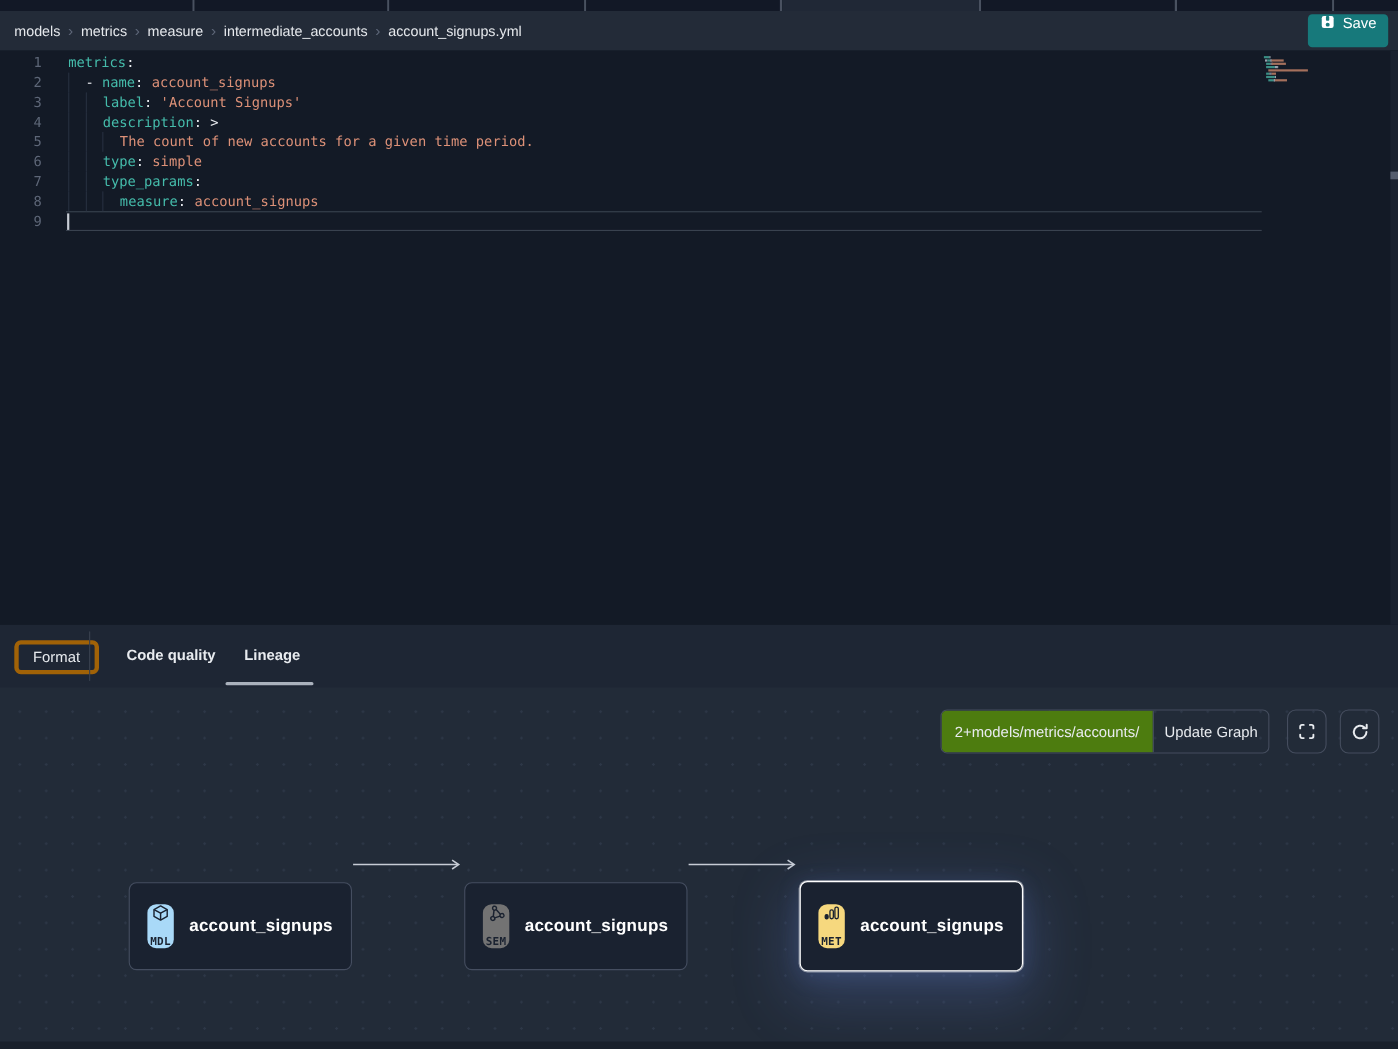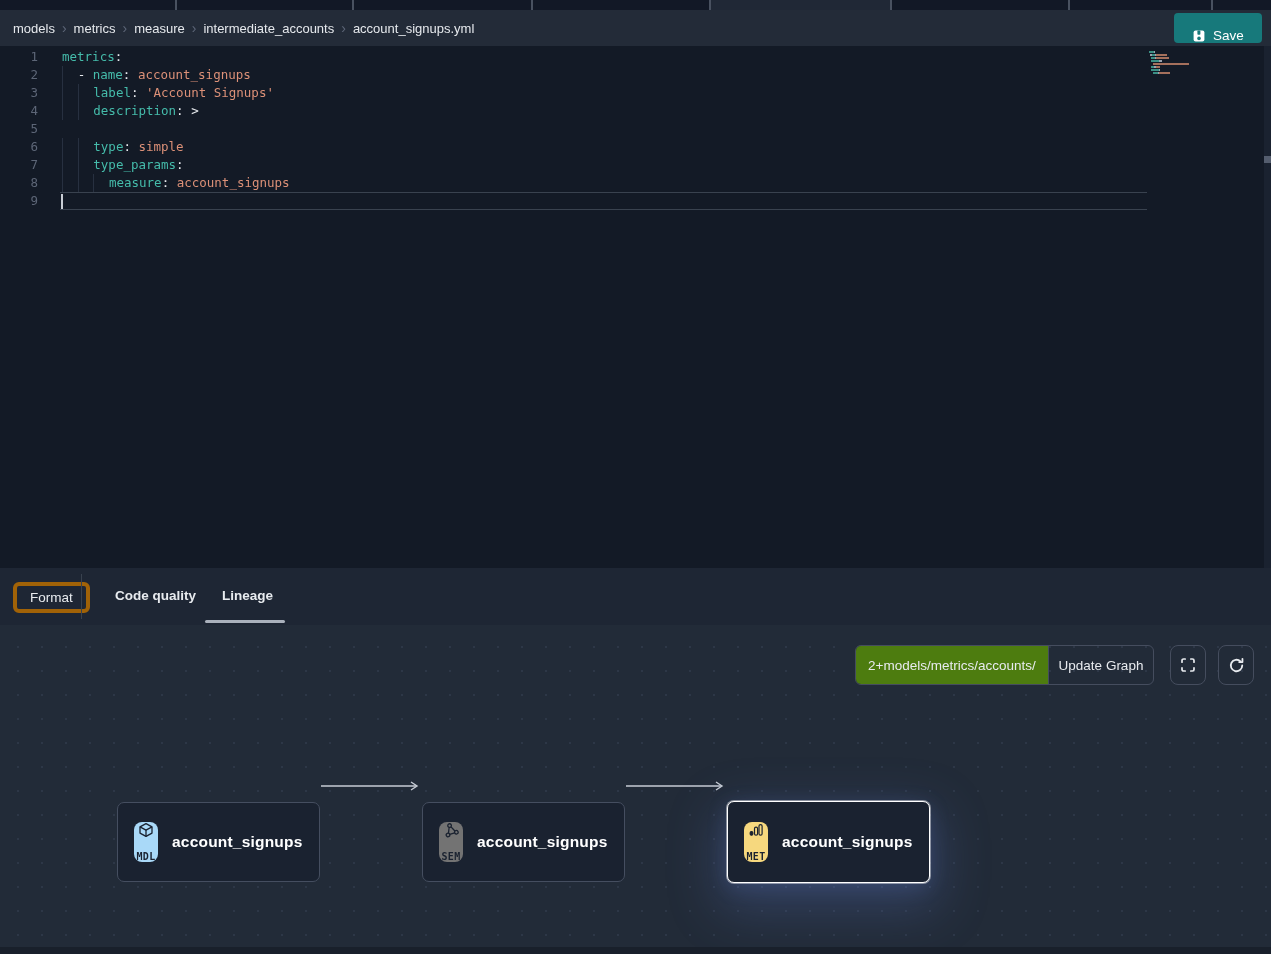--- a/index.html
+++ b/index.html
@@ -10,22 +10,22 @@
   }
   
   .top-strip { position:absolute; left:0; top:0; width:1271px; height:10px; display:flex; background:#0d1320; }
   .top-strip .seg { height:10px; background:#121826; border-right:2px solid #495160; }
   .top-strip .seg:last-child { border-right:none; }
   .top-strip .seg.active { background:#202836; }
   
   .crumb-bar { position:absolute; left:0; top:10px; width:1271px; height:36px; background:#232b38; display:flex; align-items:center; padding-left:13px; }
   .crumb { display:flex; align-items:flex-end; gap:7px; font-size:13px; color:#e6e9ed; }
   .crumb .sep { color:#5d6678; font-size:14px; line-height:1; transform:translateY(-1px); }
-  .save-btn { position:absolute; right:9px; top:3px; height:30px; width:88px; background:#17797b; border:none; border-radius:4px;
-    color:#fff; font-family:"Liberation Sans", sans-serif; font-size:13.5px; display:flex; align-items:flex-end; justify-content:center; gap:7px; cursor:pointer; }
+  .save-btn { position:absolute; right:9px; top:3px; height:30px; width:73px; background:#17797b; border:none; border-radius:4px;
+    color:#fff; font-family:"Liberation Sans", sans-serif; font-size:13.5px; display:flex; align-items:flex-start; justify-content:center; gap:7px; cursor:pointer; }
   
   .editor { position:absolute; left:0; top:46px; width:1271px; height:522px; background:#131a26;
     font-family:"DejaVu Sans Mono", monospace; font-size:12.5px; }
   .row { display:flex; height:18px; line-height:18px; }
   .ln { width:60px; text-align:right; padding-right:22px; color:#5d6677; flex:none; }
   .code { position:relative; white-space:pre; width:1087px; color:#e8ebef; }
   .code .txt { position:relative; z-index:2; }
   .g { position:absolute; top:0; height:18px; width:0; border-left:1px solid #273040; z-index:1; }
   .k { color:#45bcab; } .v { color:#dd9178; } .p { color:#e8ebef; }
   .row.current .code { border-top:1px solid #39424f; border-bottom:1px solid #39424f; }
@@ -118,20 +118,21 @@
         <div class="row">
           <div class="ln">3</div>
           <div class="code"><span class="g" style="left: 2px;"></span><span class="g" style="left: 17.66px;"></span><span class="txt" style="padding-left: 33.32px;"><span class="k">label</span><span class="p">:</span><span class="p"> </span><span class="v">'Account Signups'</span></span></div>
         </div>
         <div class="row">
           <div class="ln">4</div>
           <div class="code"><span class="g" style="left: 2px;"></span><span class="g" style="left: 17.66px;"></span><span class="txt" style="padding-left: 33.32px;"><span class="k">description</span><span class="p">:</span><span class="p"> </span><span class="p">&gt;</span></span></div>
         </div>
         <div class="row">
           <div class="ln">5</div>
+          <div class="code"><span class="g" style="left: 2px;"></span><span class="g" style="left: 17.66px;"></span><span class="g" style="left: 33.32px;"></span><span class="txt" style="padding-left: 48.98px;"><span class="v">The count of new accounts for a given time period.</span></span></div>
         </div>
         <div class="row">
           <div class="ln">6</div>
           <div class="code"><span class="g" style="left: 2px;"></span><span class="g" style="left: 17.66px;"></span><span class="txt" style="padding-left: 33.32px;"><span class="k">type</span><span class="p">:</span><span class="p"> </span><span class="v">simple</span></span></div>
         </div>
         <div class="row">
           <div class="ln">7</div>
           <div class="code"><span class="g" style="left: 2px;"></span><span class="g" style="left: 17.66px;"></span><span class="txt" style="padding-left: 33.32px;"><span class="k">type_params</span><span class="p">:</span></span></div>
         </div>
         <div class="row">

